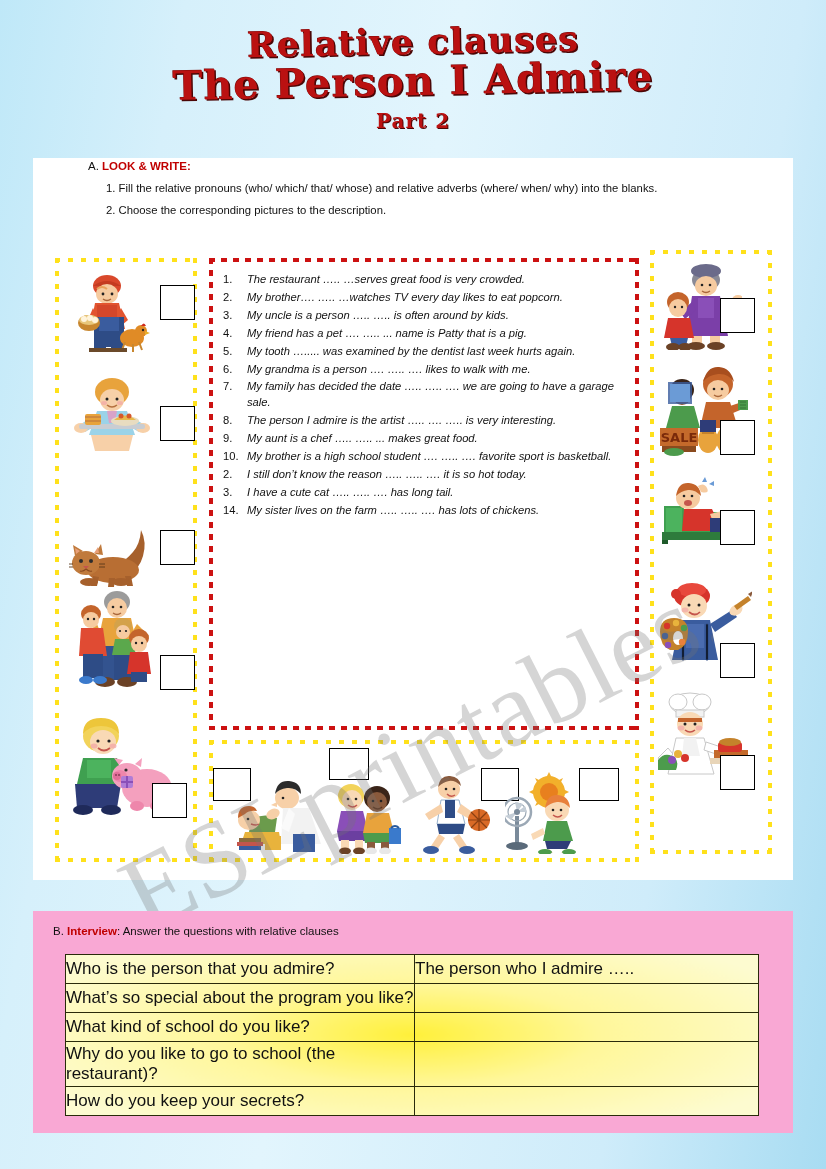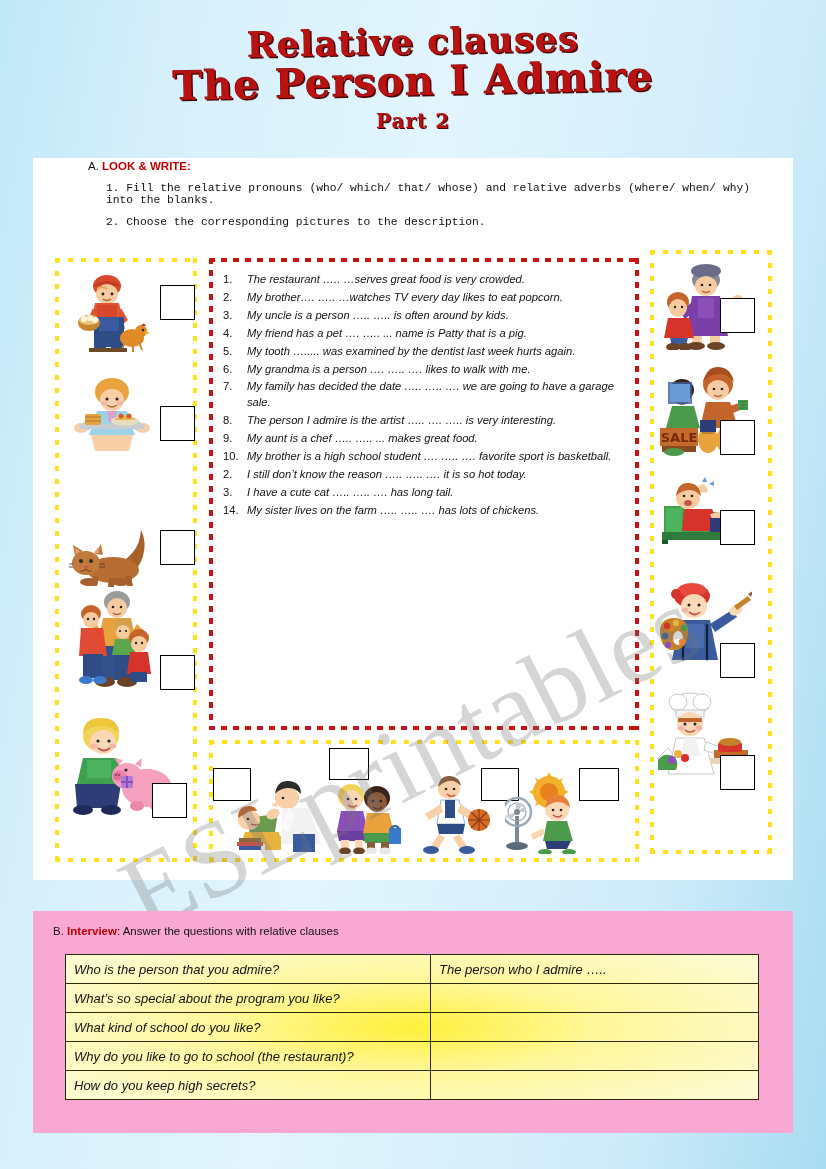--- a/index.html
+++ b/index.html
@@ -56,21 +56,21 @@
     background-repeat:no-repeat;
   }
 
   
   #panel-a{position:absolute;left:33px;top:158px;width:760px;height:722px;background:#fff;}
   #panel-b{position:absolute;left:33px;top:911px;width:760px;height:222px;background:#f9a8d4;}
 
   .instr{position:absolute;left:18px;top:2px;right:14px;margin-left:37px;}
   .instr-head{font-size:11.5px;color:#111;}
   .instr-head b{color:#C00000;font-size:11.5px;}
-  .instr-l{font-size:11.3px;color:#111;margin:10px 0 0 18px;font-family:Liberation Mono, monospace;}
+  .instr-l{font-size:11.3px;color:#111;margin:10px 0 0 18px;}
 
   
   #col-left{position:absolute;left:22px;top:100px;width:142px;height:604px;}
   #col-right{position:absolute;left:617px;top:92px;width:122px;height:604px;}
   #center-stack{position:absolute;left:176px;top:100px;width:430px;height:604px;}
   #sent-box{position:absolute;left:0;top:0;width:430px;height:472px;}
   #bottom-row{position:absolute;left:0;top:482px;width:430px;height:122px;}
 
   .sent-list{position:absolute;left:14px;top:14px;right:8px;}
   .sent{display:flex;font-size:11.2px;color:#111;line-height:1.42;margin-bottom:2px;}
@@ -82,21 +82,21 @@
 
   
   .clip{position:absolute;}
 
   
   .b-head{position:absolute;left:20px;top:14px;font-size:11.5px;color:#111;}
   .b-head b{color:#C00000;}
   #qtable{position:absolute;left:32px;top:43px;width:694px;border-collapse:collapse;
     background:radial-gradient(ellipse 60% 70% at 50% 50%,#FFF03A 0%,#FFF79A 45%,#FDFBD0 100%);
     border:1.5px solid #3a3a10;}
-  #qtable td{border:1.2px solid #2a2a0a;height:24px;padding:2px 8px;font-size:13px;color:#111;vertical-align:middle;font-style:italic;}
+  #qtable td{border:1.2px solid #2a2a0a;height:24px;padding:2px 0;font-size:17px;color:#111;vertical-align:middle;}
   #qtable td.q{width:348px;}
 
   
   #wm{position:absolute;left:40px;top:290px;width:640px;height:560px;
     pointer-events:none;overflow:hidden;}
   #wm span{position:absolute;left:10px;top:200px;
     font-family:"Liberation Serif",serif;font-size:108px;color:rgba(115,115,115,.30);
     transform:rotate(-27deg);white-space:nowrap;letter-spacing:1px;}
 </style>
 </head>
@@ -581,20 +581,20 @@
         </tr>
         <tr>
           <td class="q">What kind of school do you like?</td>
           <td></td>
         </tr>
         <tr>
           <td class="q">Why do you like to go to school (the restaurant)?</td>
           <td></td>
         </tr>
         <tr>
-          <td class="q">How do you keep high secrets?</td>
+          <td class="q">How do you keep your secrets?</td>
           <td></td>
         </tr>
       </tbody>
     </table>
   </div>
 
 </div>
 
 </body></html>

